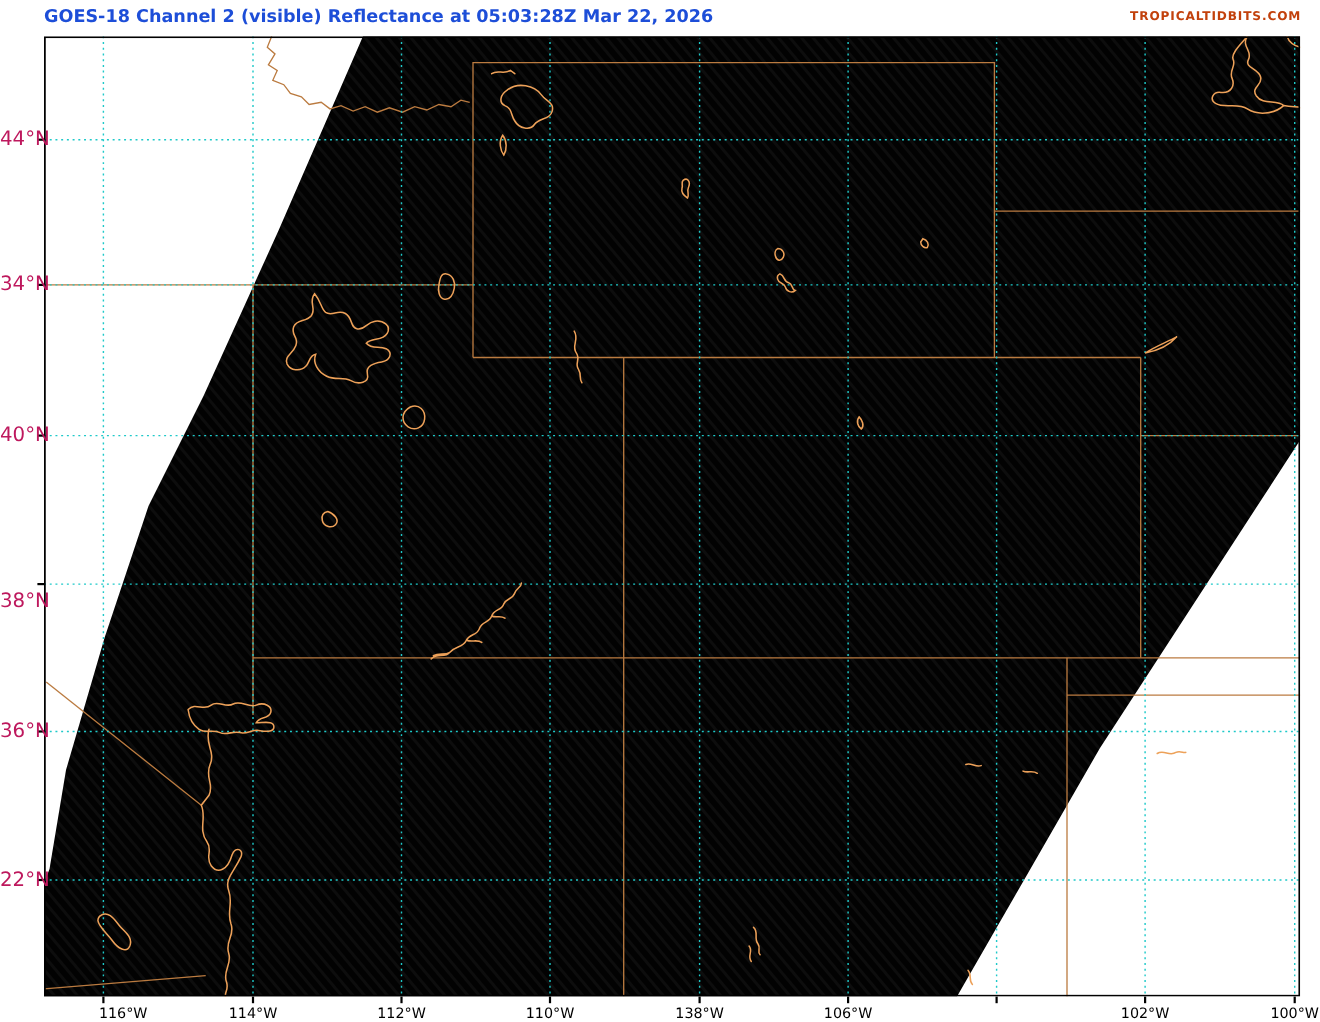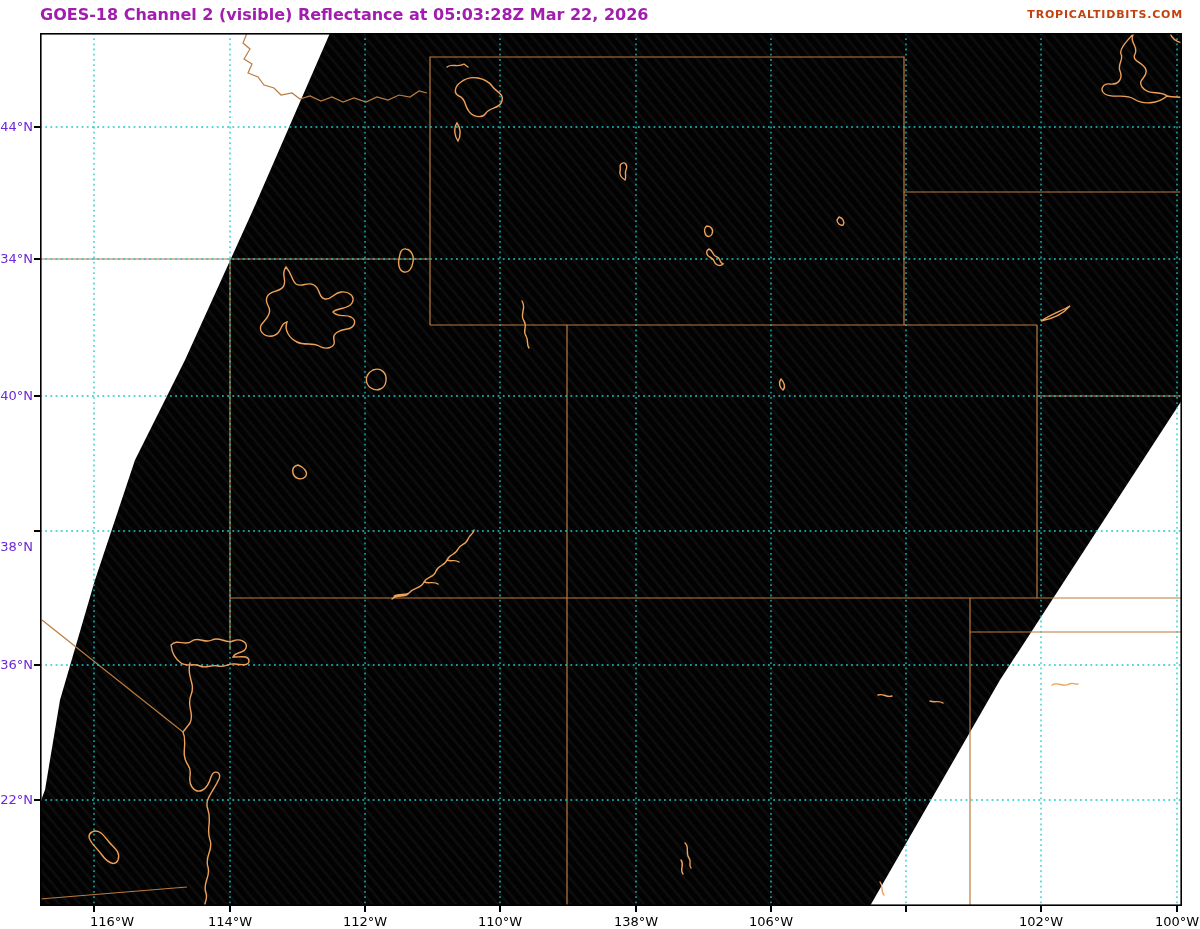--- a/index.html
+++ b/index.html
@@ -1,33 +1,33 @@
 <!DOCTYPE html>
 <html><head>
 <meta charset="utf-8">
 <style>
   html,body{margin:0;padding:0}
   body{
     width:1200px;height:929px;position:relative;background:#ffffff;
     font-family:"DejaVu Sans","Liberation Sans",sans-serif;overflow:hidden;
   }
   .title{
-    position:absolute;left:40px;top:5px;font-size:16px;font-weight:bold;color:#a21caf;
+    position:absolute;left:40px;top:5px;font-size:16px;font-weight:bold;color:#1d4ed8;
     white-space:nowrap;letter-spacing:0px;
   }
   .watermark{
     position:absolute;right:17px;top:8px;font-size:11px;font-weight:bold;color:#c2410c;
     letter-spacing:0.8px;white-space:nowrap;
   }
   .plot{
     position:absolute;left:40px;top:33px;width:1142px;height:873px;background:#fff;
   }
   .plot svg{position:absolute;left:0;top:0}
   .lat-label{
-    position:absolute;left:0;width:33px;text-align:right;font-size:13px;color:#6d28d9;
+    position:absolute;left:0;width:33px;text-align:right;font-size:18px;color:#be185d;
     line-height:13px;white-space:nowrap;
   }
   .lon-label{
     position:absolute;width:64px;text-align:center;font-size:13px;color:#000;
     line-height:13px;white-space:nowrap;
   }
   .tick-left{position:absolute;width:6px;height:1.4px;background:#000}
   .tick-bottom{position:absolute;width:1.4px;height:6px;background:#000}
 </style>
 </head>

